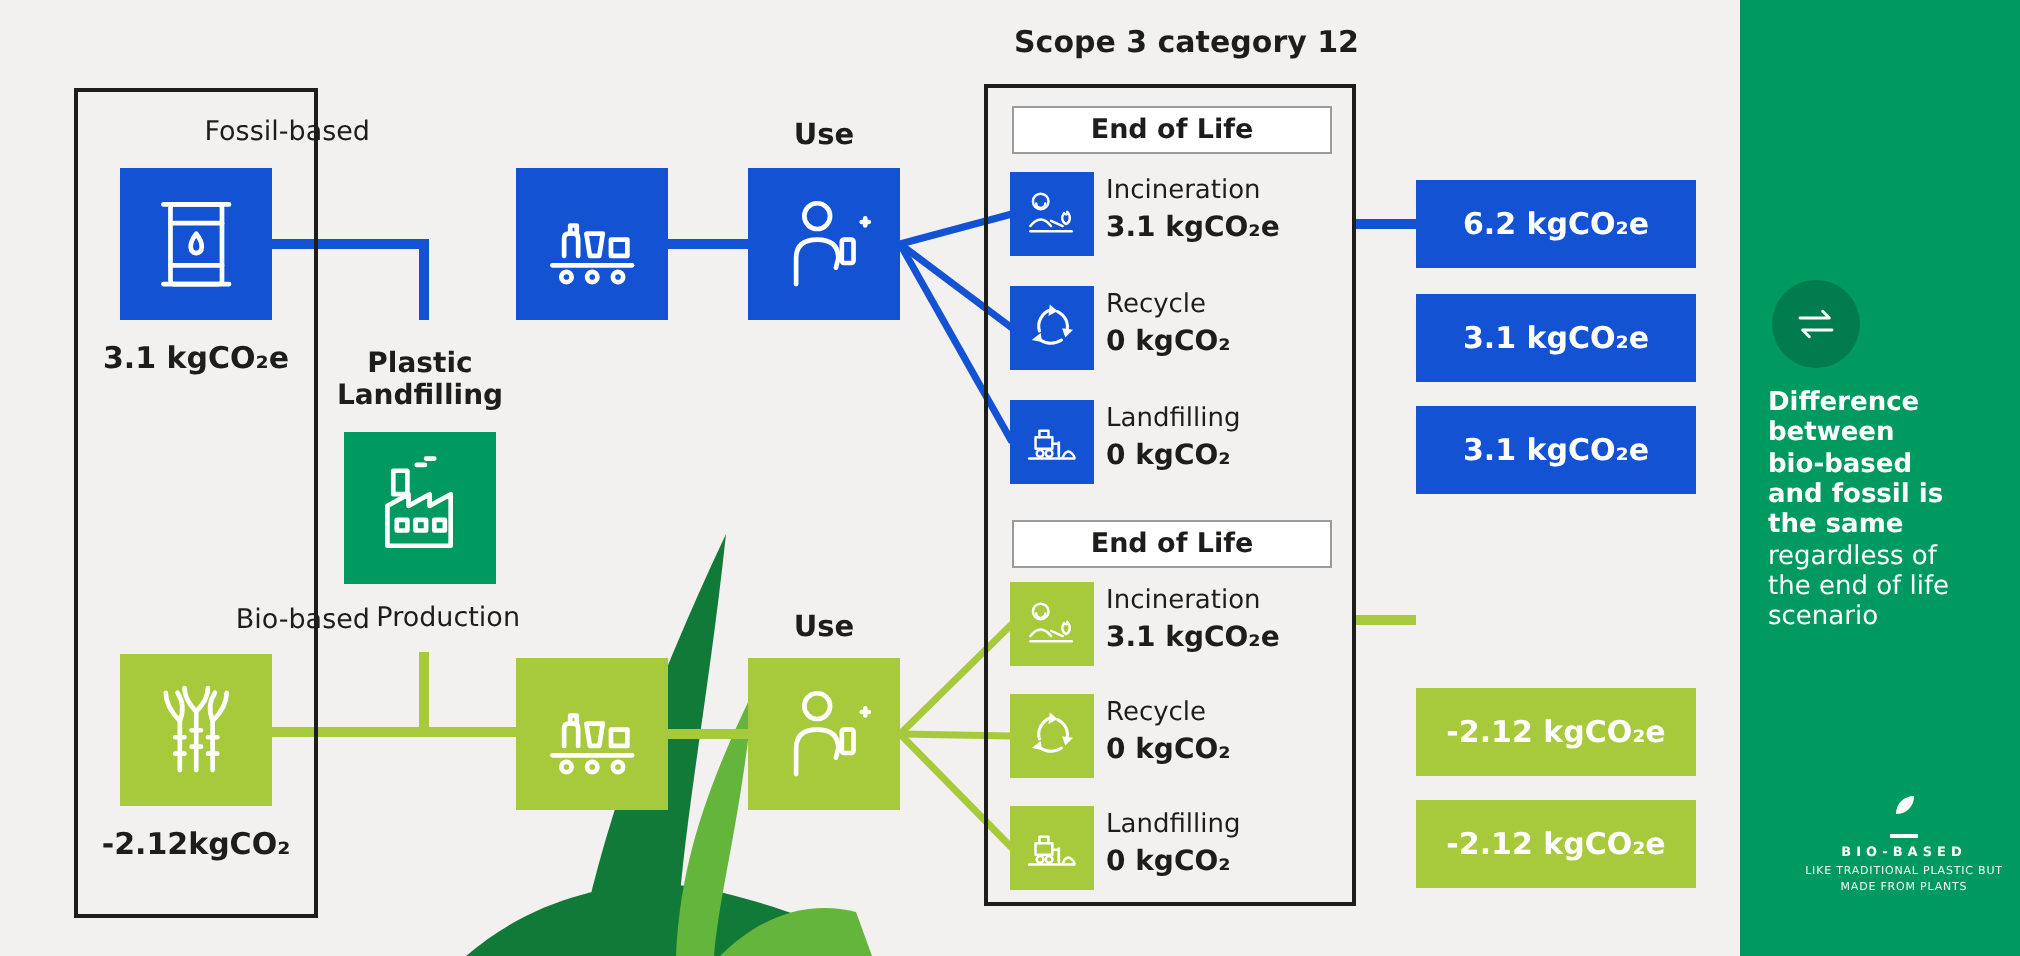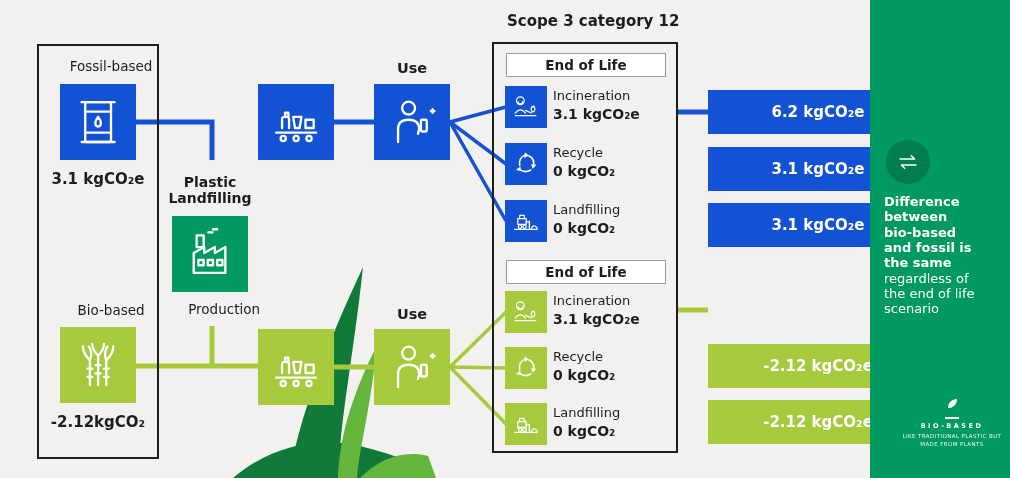--- a/index.html
+++ b/index.html
@@ -9,30 +9,30 @@
   .z1{z-index:1}.z2{z-index:2}
   .heading{position:absolute;font-weight:bold;font-size:15px;z-index:3;}
   .outline-box{position:absolute;border:2px solid #1d1d1b;z-index:2;}
   .tile{position:absolute;display:flex;align-items:center;justify-content:center;z-index:3;}
   .tile svg{width:74%;height:74%;}
   .blue{background:#1252d3;}
   .lime{background:#a6ca3b;}
   .dgreen{background:#009a61;}
   .big-tile{width:76px;height:76px;}
   .sm-tile{width:42px;height:42px;}
-  .src-label{position:absolute;left:37px;width:148px;text-align:center;font-size:13.5px;z-index:3;}
+  .src-label{position:absolute;left:37px;width:148px;text-align:right;font-size:13.5px;z-index:3;}
   .src-value{position:absolute;left:37px;width:122px;text-align:center;font-size:15px;font-weight:bold;z-index:3;}
   .conv-title{position:absolute;left:160px;top:174px;width:100px;text-align:center;font-weight:bold;font-size:14px;line-height:1.15;z-index:3;}
   .conv-label{position:absolute;left:160px;top:301px;width:100px;text-align:right;font-size:13.5px;z-index:3;}
   .use-label{position:absolute;width:76px;text-align:center;font-weight:bold;font-size:14.5px;z-index:3;}
   .eol-header{position:absolute;left:506px;width:158px;height:22px;background:#ffffff;border:1px solid #9b9b9b;display:flex;align-items:center;justify-content:center;font-weight:bold;font-size:13.5px;z-index:3;}
   .eol-text{position:absolute;left:553px;width:126px;z-index:3;}
   .eol-row-label{font-size:13px;line-height:1.3;}
   .eol-row-value{font-size:14px;font-weight:bold;line-height:1.3;}
-  .badge{position:absolute;left:708px;width:140px;height:44px;display:flex;align-items:center;justify-content:center;color:#fff;font-weight:bold;font-size:15px;z-index:3;padding-left:40px;}
+  .badge{position:absolute;left:708px;width:140px;height:44px;display:flex;align-items:center;justify-content:center;color:#fff;font-weight:bold;font-size:15px;z-index:3;}
   .panel{position:absolute;left:870px;top:0;width:160px;height:478px;background:#009a61;color:#fff;z-index:4;}
   .panel-circle{position:absolute;left:16px;top:140px;width:44px;height:44px;border-radius:50%;background:#007c4e;display:flex;align-items:center;justify-content:center;}
   .panel-circle svg{width:30px;height:30px;}
   .panel-message{position:absolute;left:14px;top:194px;width:92px;font-size:13px;line-height:1.18;}
   .panel-message .b{font-weight:bold;}
   .logo{position:absolute;left:32px;top:392px;width:100px;text-align:center;}
   .logo-name{font-size:19px;font-weight:bold;font-style:italic;letter-spacing:-0.5px;border-bottom:2px solid #fff;padding-bottom:3px;display:inline-block;white-space:nowrap;}
   .logo-name svg{width:13px;height:13px;vertical-align:baseline;margin-left:1px;}
   .logo-tagline{font-size:6.5px;letter-spacing:2.5px;margin-top:3px;font-weight:bold;}
   .logo-subtext{font-size:5.5px;letter-spacing:0.4px;line-height:1.45;margin-top:3px;opacity:.95;}

